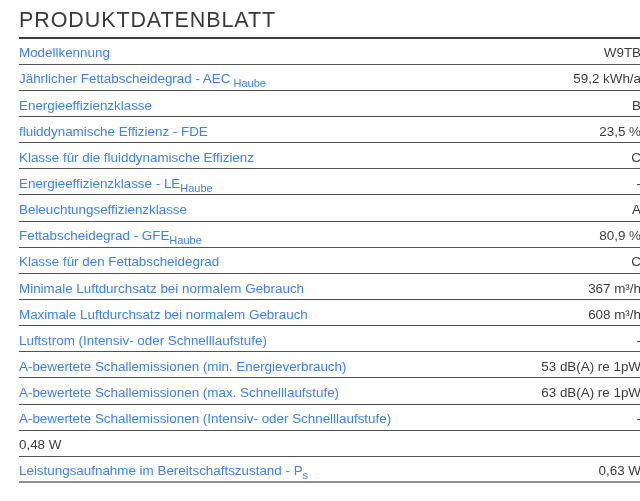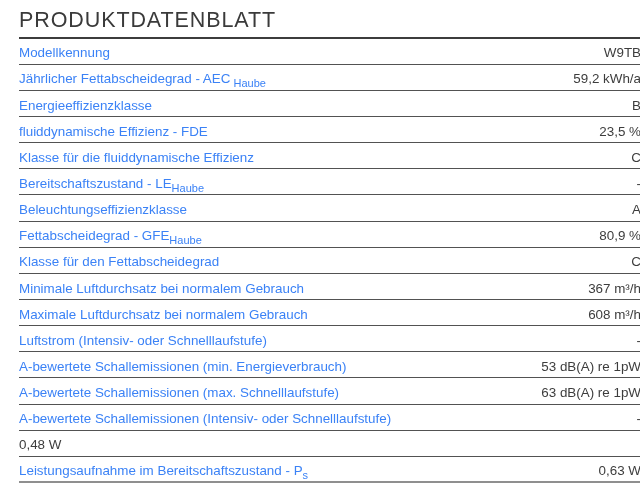--- a/index.html
+++ b/index.html
@@ -91,21 +91,21 @@
     <span class="label"><span class="lbl-main">fluiddynamische Effizienz - FDE</span><sub class="lbl-sub"></sub></span>
     <span class="value">23,5 %</span>
   </div>
 
   <div class="row">
     <span class="label"><span class="lbl-main">Klasse für die fluiddynamische Effizienz</span><sub class="lbl-sub"></sub></span>
     <span class="value">C</span>
   </div>
 
   <div class="row">
-    <span class="label"><span class="lbl-main">Bereitschaftszustand - LE</span><sub class="lbl-sub">Haube</sub></span>
+    <span class="label"><span class="lbl-main">Energieeffizienzklasse - LE</span><sub class="lbl-sub">Haube</sub></span>
     <span class="value">-</span>
   </div>
 
   <div class="row">
     <span class="label"><span class="lbl-main">Beleuchtungseffizienzklasse</span><sub class="lbl-sub"></sub></span>
     <span class="value">A</span>
   </div>
 
   <div class="row">
     <span class="label"><span class="lbl-main">Fettabscheidegrad - GFE</span><sub class="lbl-sub">Haube</sub></span>

